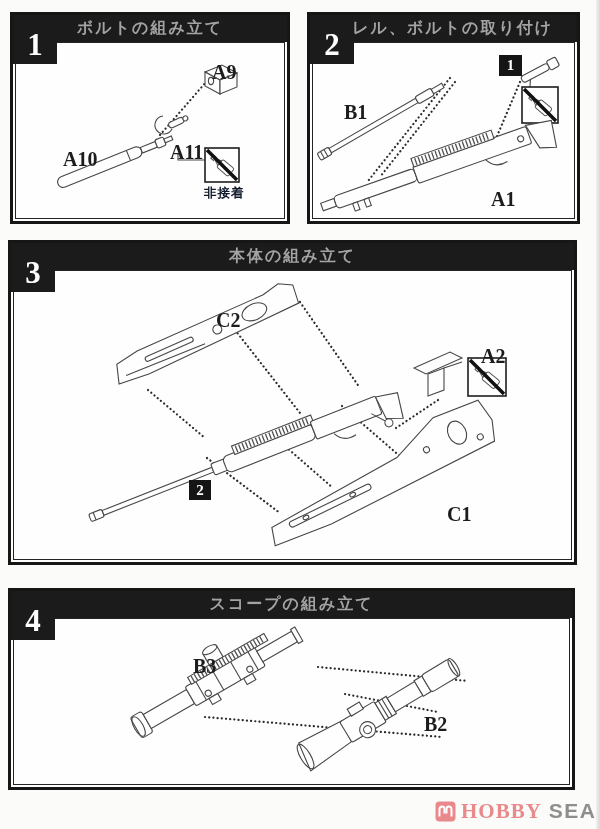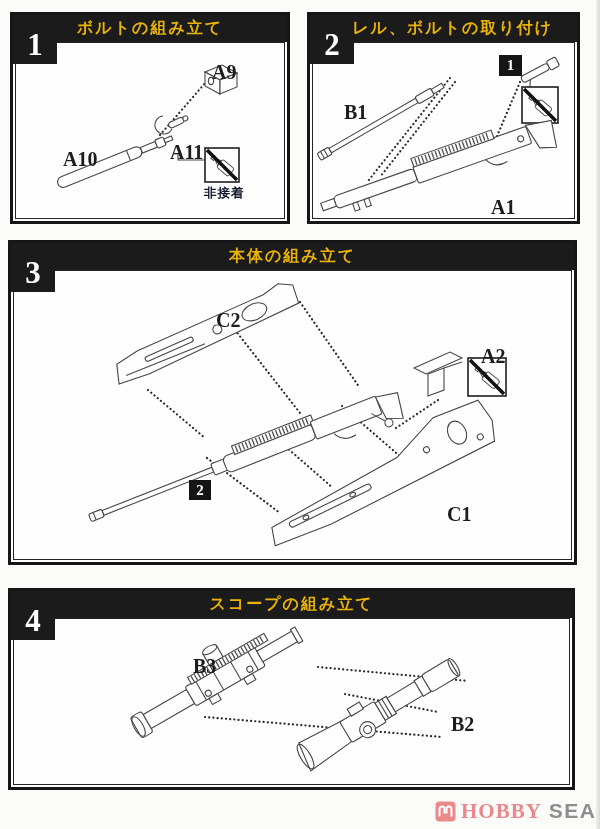--- a/index.html
+++ b/index.html
@@ -15,21 +15,21 @@
     border:3px solid #161616;
     background:#fefefe;
   }
   .hdr {
     position:absolute; left:0; right:0; top:0; height:27px;
     background:#1b1b1b;
     display:flex; align-items:center; justify-content:center;
     z-index:2;
   }
   .hdr .title {
-    color:#eab308; font-weight:bold; font-size:16px; letter-spacing:2px;
+    color:#a3a3a3; font-weight:bold; font-size:16px; letter-spacing:2px;
     font-family:Liberation Serif, serif;
     white-space:nowrap;
   }
   .numtab {
     position:absolute; left:0; top:0; width:44px; height:49px;
     background:#1b1b1b; z-index:3;
     display:flex; align-items:flex-end; justify-content:center;
   }
   .numtab span {
     color:#fff; font-size:31px; font-weight:bold; line-height:1;
@@ -192,21 +192,21 @@
       <rect class="ln" x="100" y="-16" width="85" height="9"></rect>
       <line class="rib" x1="103" y1="-11.5" x2="182" y2="-11.5"></line>
       <path class="lnn" d="M170,10 q6,12 20,9"></path>
       <circle class="ln" cx="210" cy="2" r="3"></circle>
       <polygon class="ln" points="219,-9 245,-5 241,22 225,17"></polygon>
     </g>
   </svg>
 
   <div class="badge" style="left:189px;top:40px;width:23px;height:21px">1</div>
   <div class="plabel" style="left:34px;top:86px">B1</div>
-  <div class="plabel" style="left:181px;top:181px">A1</div>
+  <div class="plabel" style="left:181px;top:173px">A1</div>
 </section>
 
 <section class="panel" style="left:8px;top:240px;width:569px;height:325px">
   <div class="hdr">
     <span class="title">本体の組み立て</span>
   </div>
   <div class="numtab">
     <span>3</span>
   </div>
   <div class="content"></div>
@@ -324,21 +324,21 @@
       <line class="lnn" x1="94" y1="-10" x2="94" y2="10"></line>
       <line class="lnn" x1="98" y1="-10" x2="98" y2="10"></line>
       <rect class="ln" x="103" y="-8" width="32" height="16"></rect>
       <rect class="ln" x="135" y="-9" width="9" height="18"></rect>
       <rect class="ln" x="144" y="-10" width="32" height="20" rx="3"></rect>
       <ellipse class="lnn" cx="176" cy="0" rx="3.5" ry="10"></ellipse>
     </g>
   </svg>
 
   <div class="plabel" style="left:182px;top:64px">B3</div>
-  <div class="plabel" style="left:440px;top:122px">B2</div>
+  <div class="plabel" style="left:413px;top:122px">B2</div>
 </section>
 
 <div class="speck" style="left:17px;top:38px;width:3px;height:3px"></div>
 <div class="speck" style="left:24px;top:51px;width:4px;height:4px"></div>
 
 <div class="logo">
   <svg width="21" height="21" viewBox="0 0 21 21">
     <rect x="0.5" y="0.5" width="20" height="20" rx="4" fill="#e9898c"></rect>
     <path d="M4.5,15.5 V8.5 Q4.5,5.5 7.25,5.5 Q9.5,5.5 9.5,8 V12.5" fill="none" stroke="#ffffff" stroke-width="2"></path>
     <path d="M11.5,12.5 V8 Q11.5,5.5 13.75,5.5 Q16.5,5.5 16.5,8.5 V15.5" fill="none" stroke="#ffffff" stroke-width="2"></path>

